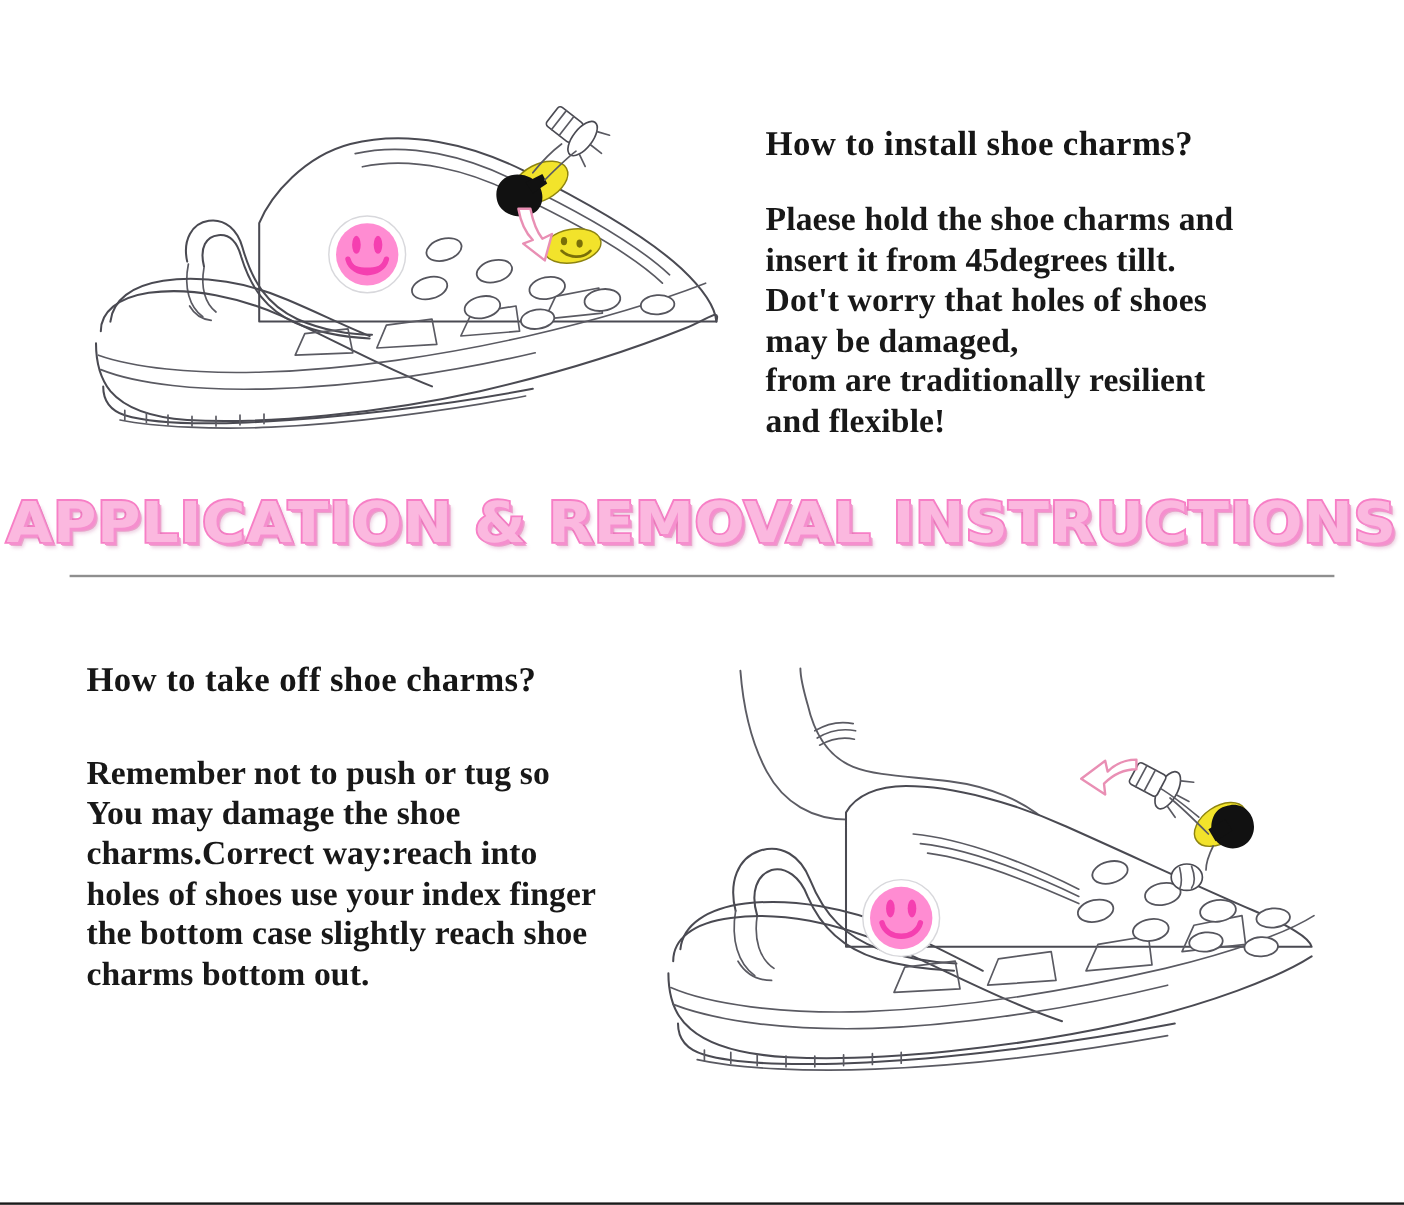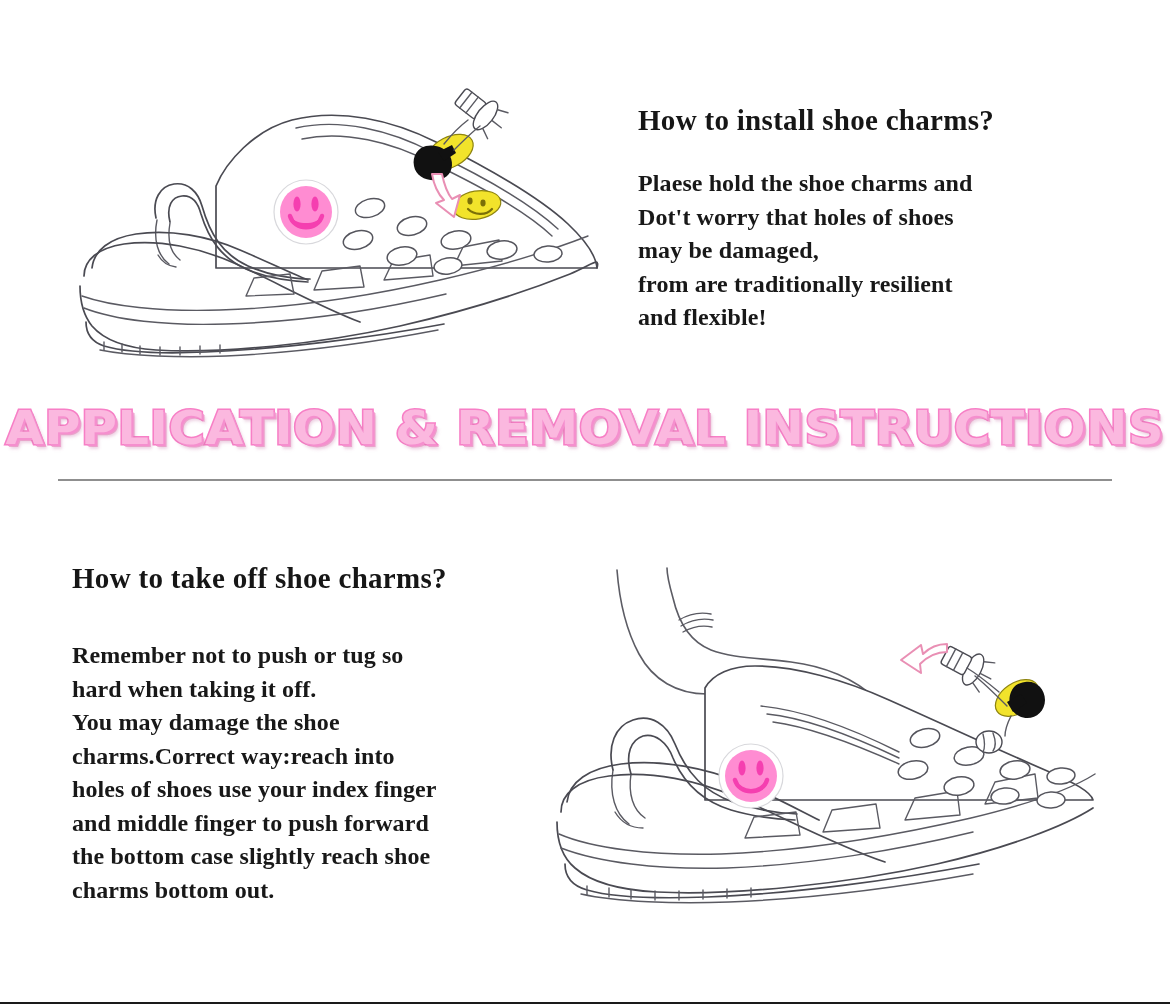--- a/index.html
+++ b/index.html
@@ -54,38 +54,39 @@
     color: #161616;
     letter-spacing: 0.3px;
     margin: 0;
     line-height: 1.15;
     white-space: nowrap;
   }
 
   .body-text {
     font-family: "Liberation Serif", "DejaVu Serif", serif;
     font-weight: bold;
-    font-size: 24px;
+    font-size: 28px;
     color: #181818;
     line-height: 33.5px;
     margin: 0;
     letter-spacing: 0.1px;
   }
   .body-text .ln { display: block; white-space: nowrap; }
 
   .text-top .body-text { margin-top: 30px; }
 
   
   .banner {
     position: absolute;
     left: 0;
     top: 404px;
     width: 1170px;
     height: 64px;
     display: flex;
+    align-items: center;
     justify-content: center;
   }
   .banner-text {
     font-family: "DejaVu Sans", "Liberation Sans", sans-serif;
     font-weight: bold;
     font-size: 47px;
     line-height: 1;
     letter-spacing: 0.5px;
     color: #FBB8DF;
     -webkit-text-stroke: 3px #F77FC6;
@@ -106,21 +107,21 @@
     width: 1054px;
     height: 0;
     border-top: 2px solid #8f8f8f;
     box-shadow: 0 1px 0 rgba(255,255,255,0.9);
   }
 
   
   .section-bottom {
     position: absolute;
     left: 0;
-    top: 500px;
+    top: 489px;
     width: 1062px;
     height: 470px;
   }
 
   .text-bottom {
     position: absolute;
     left: 72px;
     top: 62px;
     width: 520px;
   }
@@ -290,44 +291,43 @@
             l-8 3 l18 14 l6 -22 l-8 4
             C408 104 404 94 402 84 Z"></path>
         </g>
       </svg>
     </div>
 
     <div class="text-top">
       <h2 class="heading">How to install shoe charms?</h2>
       <p class="body-text">
         <span class="ln">Plaese hold the shoe charms and</span>
+        <span class="ln">insert it from 45degrees tillt.</span>
         <span class="ln">Dot't worry that holes of shoes</span>
         <span class="ln">may be damaged,</span>
         <span class="ln">from are traditionally resilient</span>
         <span class="ln">and flexible!</span>
       </p>
     </div>
   </div>
 
   <div class="banner">
     <div class="banner-text">APPLICATION &amp; REMOVAL INSTRUCTIONS</div>
   </div>
   <div class="divider"></div>
 
   <div class="section-bottom">
 
     <div class="text-bottom">
       <h2 class="heading">How to take off shoe charms?</h2>
       <p class="body-text">
         <span class="ln">Remember not to push or tug so</span>
-        <span class="ln">hard when taking it off.</span>
         <span class="ln">You may damage the shoe</span>
         <span class="ln">charms.Correct way:reach into</span>
         <span class="ln">holes of shoes use your index finger</span>
-        <span class="ln">and middle finger to push forward</span>
         <span class="ln">the bottom case slightly reach shoe</span>
         <span class="ln">charms bottom out.</span>
       </p>
     </div>
 
     <div class="illo-bottom">
       <svg viewBox="0 0 560 340" width="560" height="340" aria-hidden="true">
 
         <g>
           <path class="ln-arm" d="M62 0

